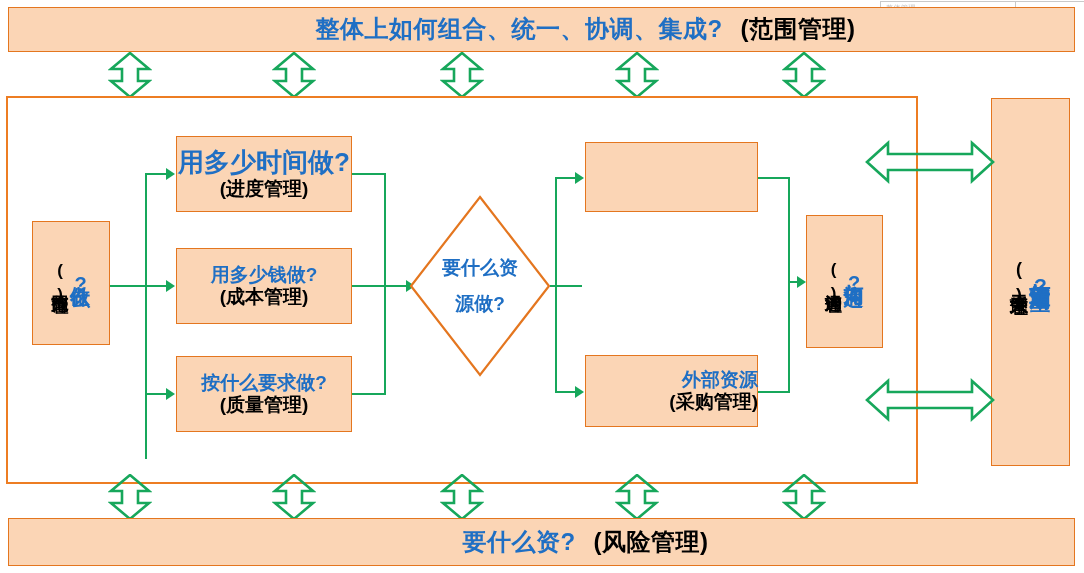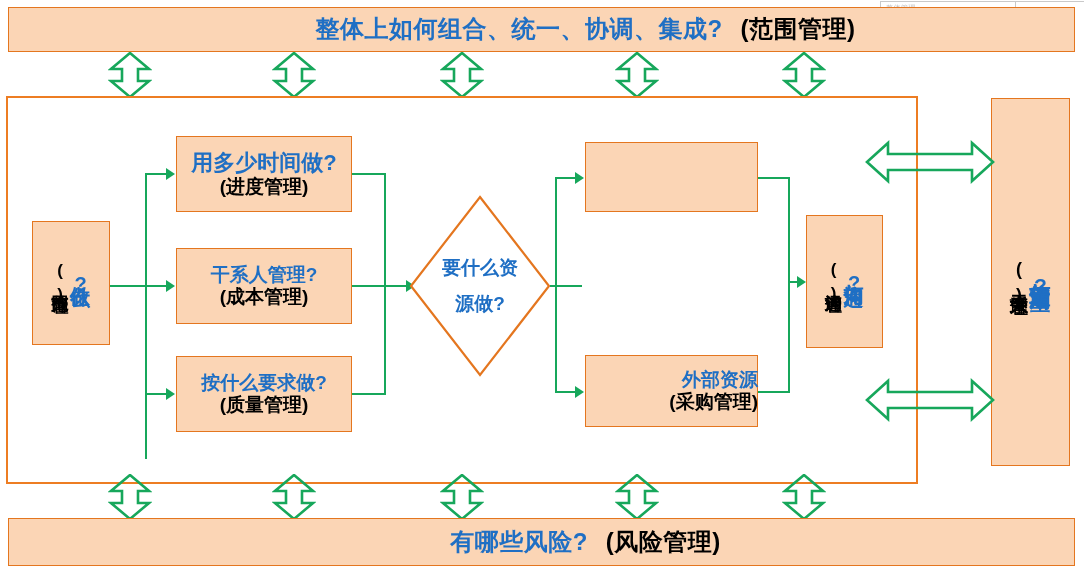--- a/index.html
+++ b/index.html
@@ -140,27 +140,27 @@
   <div class="openbox" style="left:6px;top:96px;width:912px;height:388px;"></div>
 
   <div class="fillbox" style="left:32px;top:221px;width:78px;height:124px;"></div>
   <div class="vbox" style="left:32px;top:221px;width:78px;height:124px;">
     <span class="vtext q" style="font-size:20px;">做什么?</span>
     <span class="vtext a" style="font-size:17px;">(范围管理)</span>
   </div>
 
   <div class="fillbox" style="left:176px;top:136px;width:176px;height:76px;"></div>
   <div class="txt" style="left:176px;top:136px;width:176px;height:76px;">
-    <span class="q" style="font-size:22px;">用多少时间做?</span>
+    <span class="q" style="font-size:26px;">用多少时间做?</span>
     <span class="a" style="font-size:19px;">(进度管理)</span>
   </div>
 
   <div class="fillbox" style="left:176px;top:248px;width:176px;height:76px;"></div>
   <div class="txt" style="left:176px;top:248px;width:176px;height:76px;">
-    <span class="q" style="font-size:19px;">干系人管理?</span>
+    <span class="q" style="font-size:19px;">用多少钱做?</span>
     <span class="a" style="font-size:19px;">(成本管理)</span>
   </div>
 
   <div class="fillbox" style="left:176px;top:356px;width:176px;height:76px;"></div>
   <div class="txt" style="left:176px;top:356px;width:176px;height:76px;">
     <span class="q" style="font-size:19px;">按什么要求做?</span>
     <span class="a" style="font-size:19px;">(质量管理)</span>
   </div>
 
   <div class="ln lh" style="left:110px;top:285px;width:37px;"></div>
@@ -253,17 +253,17 @@
     </svg>
   </div>
   <div class="darrow" style="left:782px;top:474px;">
     <svg width="44" height="46" viewBox="0 0 44 46">
       <path d="M22 1 L41 17 L30 17 L30 29 L41 29 L22 45 L3 29 L14 29 L14 17 L3 17 Z" fill="none" stroke="#17a75b" stroke-width="2.6"></path>
     </svg>
   </div>
 
   <div class="fillbox" style="left:8px;top:518px;width:1067px;height:48px;"></div>
   <div class="txt bar-txt" style="left:8px;top:518px;width:1067px;height:48px;">
-    <span class="q">有哪些风险?</span>
+    <span class="q">要什么资?</span>
     <span class="a">(风险管理)</span>
   </div>
 
 </div>
 
 </body></html>

